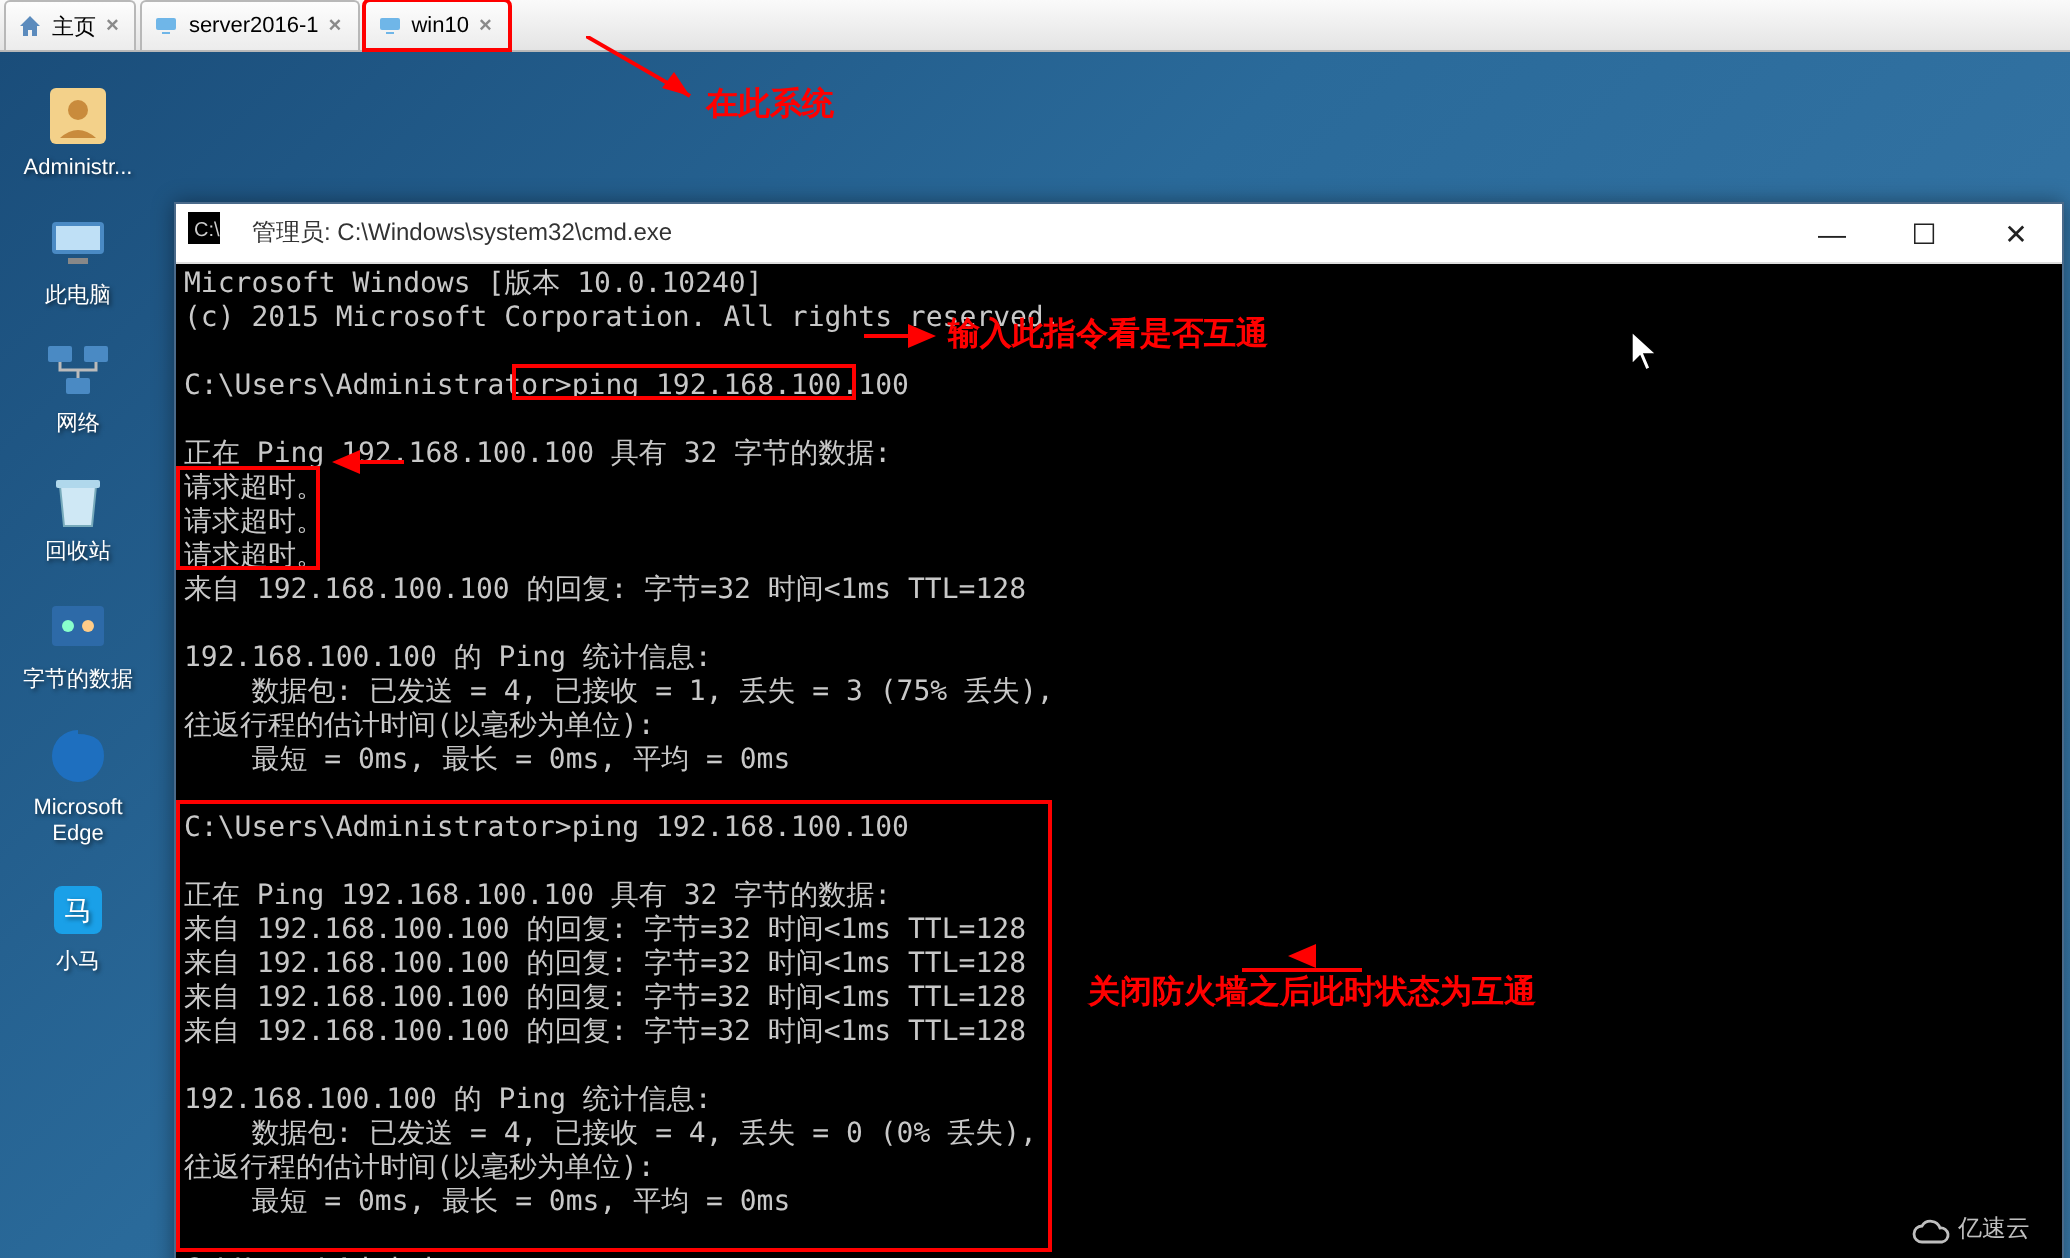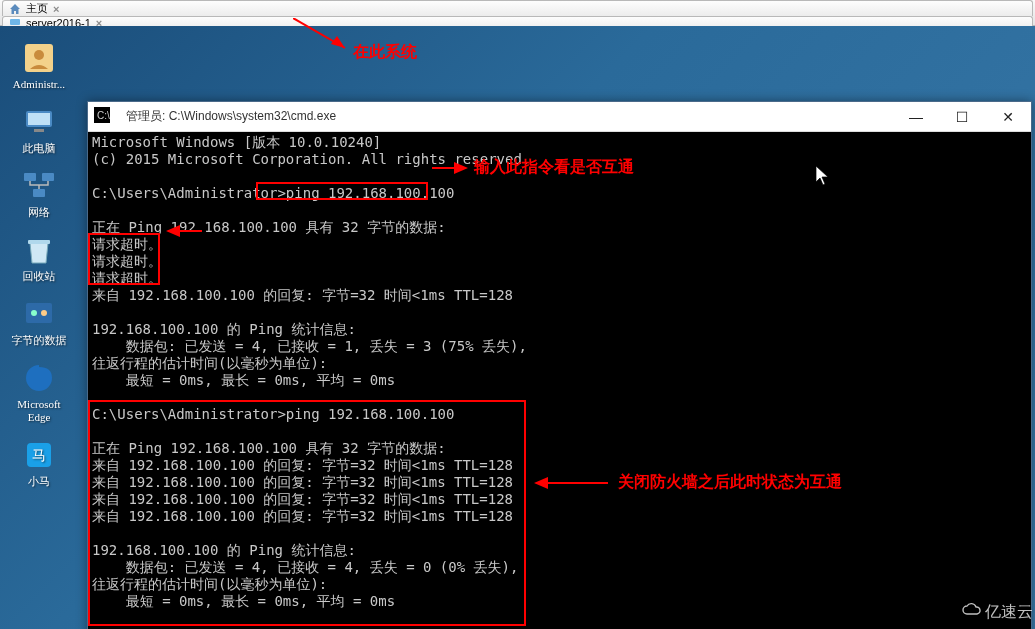--- a/index.html
+++ b/index.html
@@ -10,21 +10,20 @@
       overflow: hidden;
       position: relative;
     }
     .tab-strip {
       height: 26px;
       background: linear-gradient(#fafafa, #e4e4e4);
       display: flex; align-items: stretch;
       border-bottom: 1px solid #b8b8b8;
       font-size: 11px;
       padding-left: 2px;
-      flex-direction: column;
     }
     .tab {
       display: flex; align-items: center;
       padding: 0 8px 0 6px;
       border: 1px solid #b8b8b8;
       border-bottom: none;
       margin-right: 2px;
       background: linear-gradient(#fdfdfd, #ececec);
       border-radius: 3px 3px 0 0;
       gap: 5px; cursor: pointer;
@@ -33,21 +32,21 @@
     .tab .ico { width: 12px; height: 12px; display: flex; }
     .tab .tclose { color: #8a8a8a; font-weight: bold; cursor: pointer; }
     .selected-tab { outline: 2px solid #ff0000; outline-offset: -1px; }
     .desktop {
       position: absolute; left: 0; top: 26px; right: 0; bottom: 0;
       background: linear-gradient(135deg, #1a4d7a 0%, #2a6a9a 40%, #3a7aaa 100%);
     }
     .desk-icons {
       position: absolute; left: 6px; top: 14px;
       width: 66px;
-      display: flex; flex-direction: column; gap: 14px; font-family: Liberation Serif, serif;
+      display: flex; flex-direction: column; gap: 14px;
     }
     .dicon {
       display: flex; flex-direction: column; align-items: center;
       gap: 2px; color: #fff; font-size: 11px;
       text-align: center; cursor: pointer;
       text-shadow: 1px 1px 2px rgba(0,0,0,.6);
       line-height: 1.1;
     }
     .dicon .dimg { width: 36px; height: 36px; display: flex; align-items: center; justify-content: center; }
 
@@ -102,23 +101,23 @@
       padding: 2px 4px;
       white-space: pre;
       position: relative;
       overflow: hidden;
     }
     .hlbox {
       position: absolute; border: 2px solid #ff0000;
       pointer-events: none; z-index: 10;
     }
     .watermark {
-      position:absolute; right:2px; bottom:6px;
-      color:#fff; font-size:16px; opacity:.75;
-      display:flex; align-items:flex-start; gap:4px;
+      position:absolute; right:20px; bottom:6px;
+      color:#fff; font-size:12px; opacity:.75;
+      display:flex; align-items:flex-end; gap:4px;
       z-index: 60;
       text-shadow: 0 0 3px rgba(0,0,0,.5);
     }
     .cursor-arrow {
       position:absolute; width:14px; height:20px; z-index:55;
       pointer-events:none;
     }
   </style>
 </head>
 <body>
@@ -291,21 +290,21 @@
     <span class="arrow-line" style="width:22px;"></span>
       <span class="arrow-r"></span>
     <span style="margin-left:6px;">输入此指令看是否互通</span>
   </div>
 
   <div class="anno" style="left:166px; top:199px;">
     <span class="arrow-l"></span>
       <span class="arrow-line" style="width:22px;"></span>
   </div>
 
-  <div class="anno" style="left:534px; top:446px;">
+  <div class="anno" style="left:534px; top:446px;flex-direction:column;">
     <span class="arrow-l"></span>
       <span class="arrow-line" style="width:60px;"></span>
     <span style="margin-left:10px;">关闭防火墙之后此时状态为互通</span>
   </div>
 
   <div class="cursor-arrow" style="left:816px; top:140px;">
     <svg width="14" height="20" viewBox="0 0 14 20">
         <path d="M0 0 L0 16 L4 12 L7 19 L9 18 L6 11 L12 11 Z" fill="#fff" stroke="#000" stroke-width="0.7"></path>
       </svg>
   </div>

